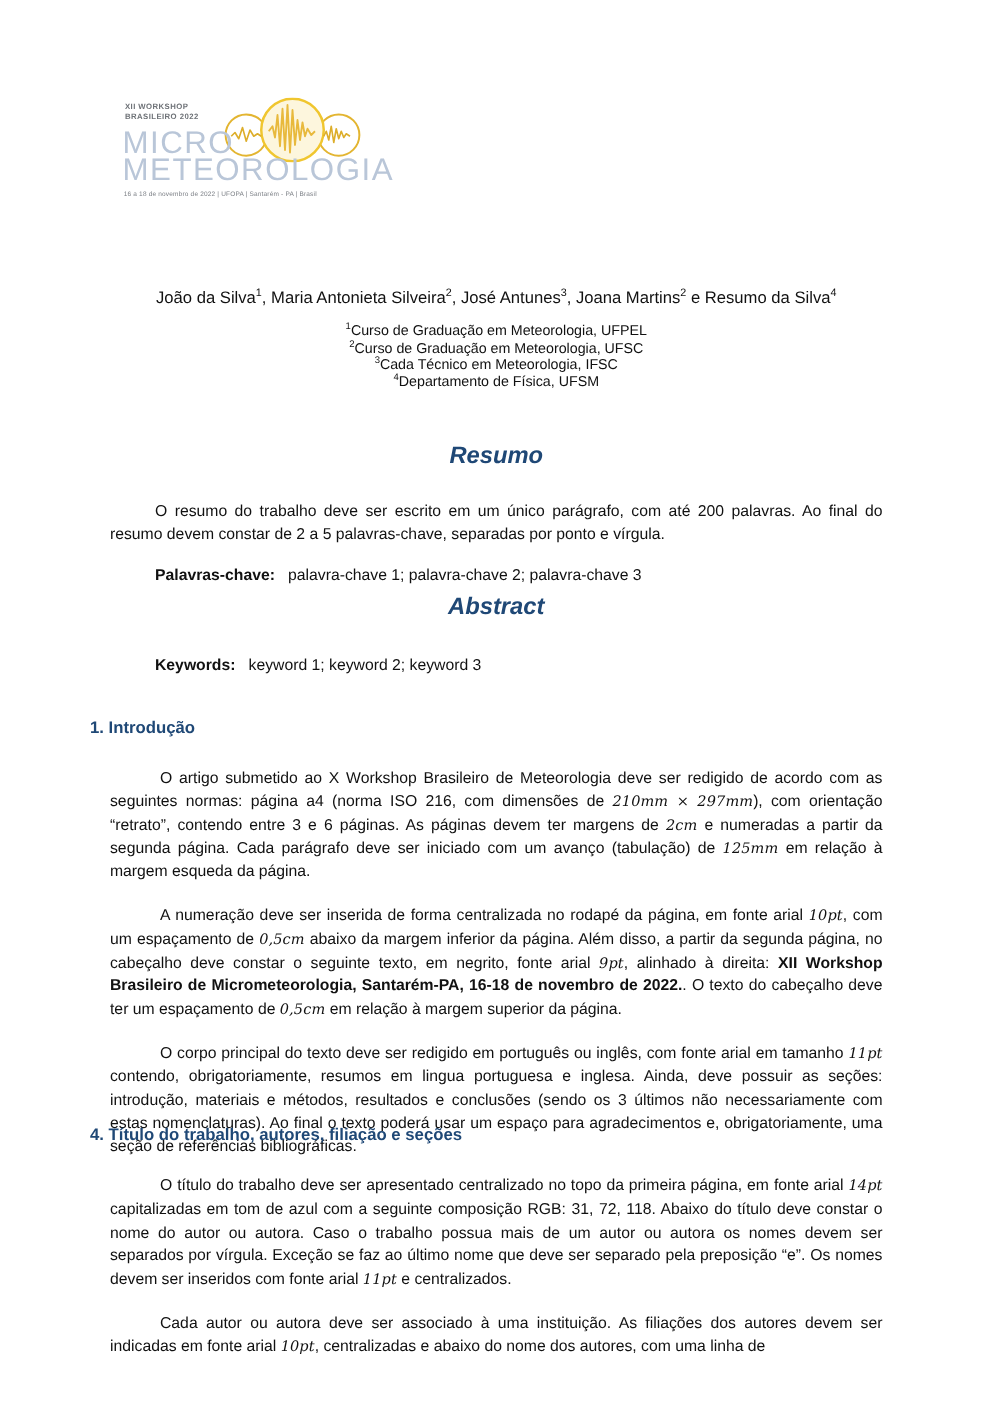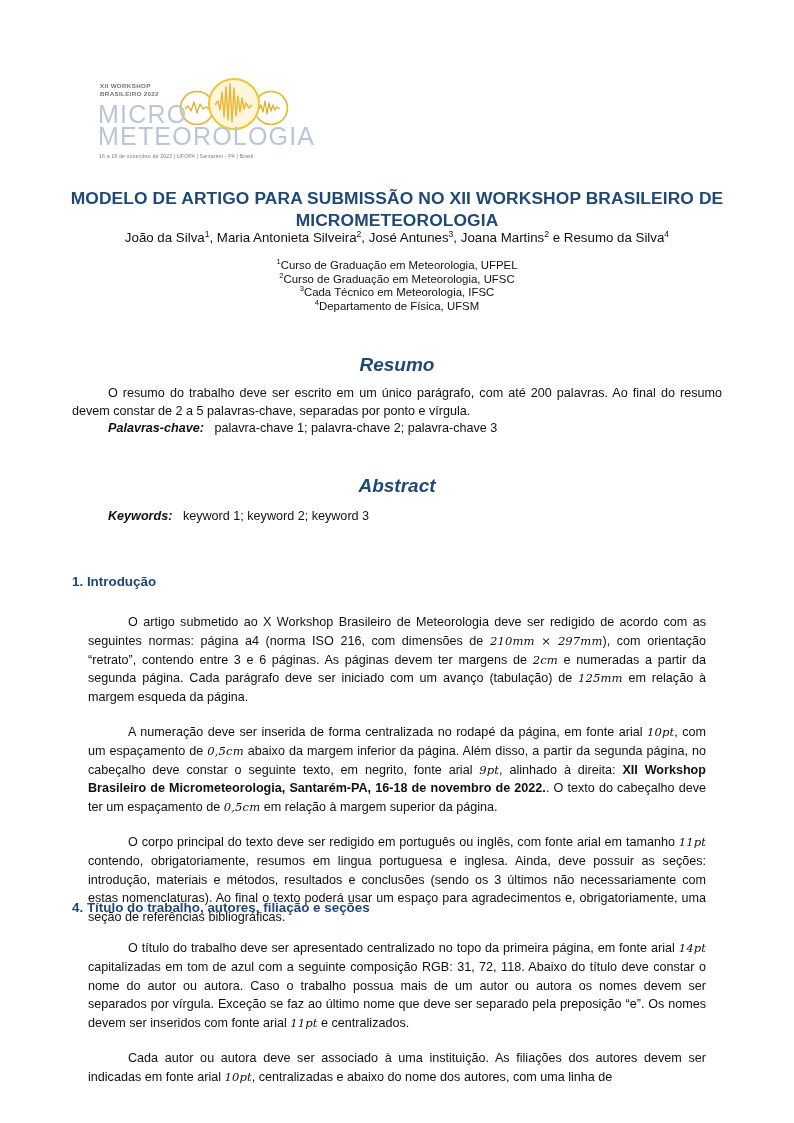--- a/index.html
+++ b/index.html
@@ -135,23 +135,23 @@
     position: absolute;
     left: 72px;
     width: 650px;
     font-size: 12.6px;
     line-height: 17.6px;
     text-align: justify;
     color: #111;
   }
   #resumo-body { top: 385px; }
   #abstract-body { top: 508px; }
-  .abstract-body p { margin: 0; }
+  .abstract-body p { margin: 16px; }
   .abstract-body p.indent { text-indent: 36px; }
-  .kw-label { font-weight: bold; font-style: italic; }
+  .kw-label { font-weight: bold; }
 
   
   .sec-heading {
     position: absolute;
     left: 72px;
     width: 650px;
     color: #1f4876;
     font-weight: bold;
     font-size: 13.4px;
   }
@@ -204,21 +204,20 @@
         <path d="M84 31 L86 27 L88 34 L90 23 L92 36 L94 25 L96 33 L98 27 L100 32 L102 29 L105 31" fill="none" stroke="#ddae2b" stroke-width="1.3" stroke-linejoin="round"></path>
         <path d="M40 27 L43 23 L45 32 L47 14 L49 39 L51 9 L53 42 L55 6 L57 44 L59 10 L61 38 L63 18 L65 34 L67 20 L69 31 L71 25 L74 30 L77 27" fill="none" stroke="#e8b93c" stroke-width="1.5" stroke-linejoin="round"></path>
       </svg>
     </div>
 
     <div class="logo-word micro">MICRO</div>
     <div class="logo-word meteorologia">METEOROLOGIA</div>
     <div class="logo-footer">16 a 18 de novembro de 2022 | UFOPA | Santarém - PA | Brasil</div>
   </div>
 
-  <div class="doc-title">MODELO DE ARTIGO PARA SUBMISSÃO NO XII WORKSHOP BRASILEIRO DE MICROMETEOROLOGIA</div>
 
   <div class="authors" id="authors-line"><span>João da Silva</span><sup>1</sup><span>, </span><span>Maria Antonieta Silveira</span><sup>2</sup><span>, </span><span>José Antunes</span><sup>3</sup><span>, </span><span>Joana Martins</span><sup>2</sup><span> e </span><span>Resumo da Silva</span><sup>4</sup></div>
 
   <div class="affiliations" id="affiliations-block">
       <div><sup>1</sup><span>Curso de Graduação em Meteorologia, UFPEL</span></div>
       <div><sup>2</sup><span>Curso de Graduação em Meteorologia, UFSC</span></div>
       <div><sup>3</sup><span>Cada Técnico em Meteorologia, IFSC</span></div>
       <div><sup>4</sup><span>Departamento de Física, UFSM</span></div>
     </div>
 

